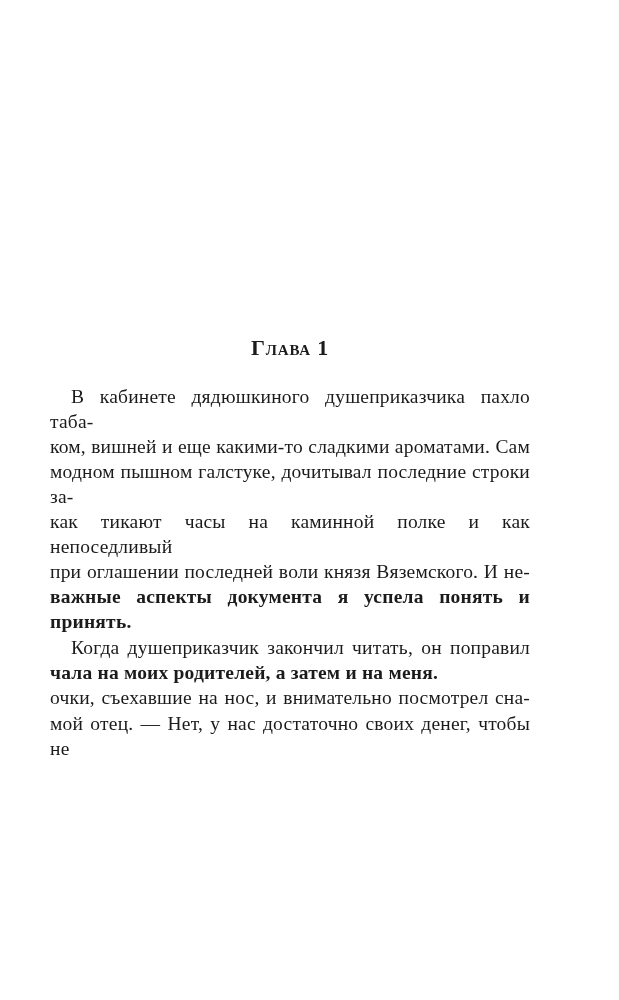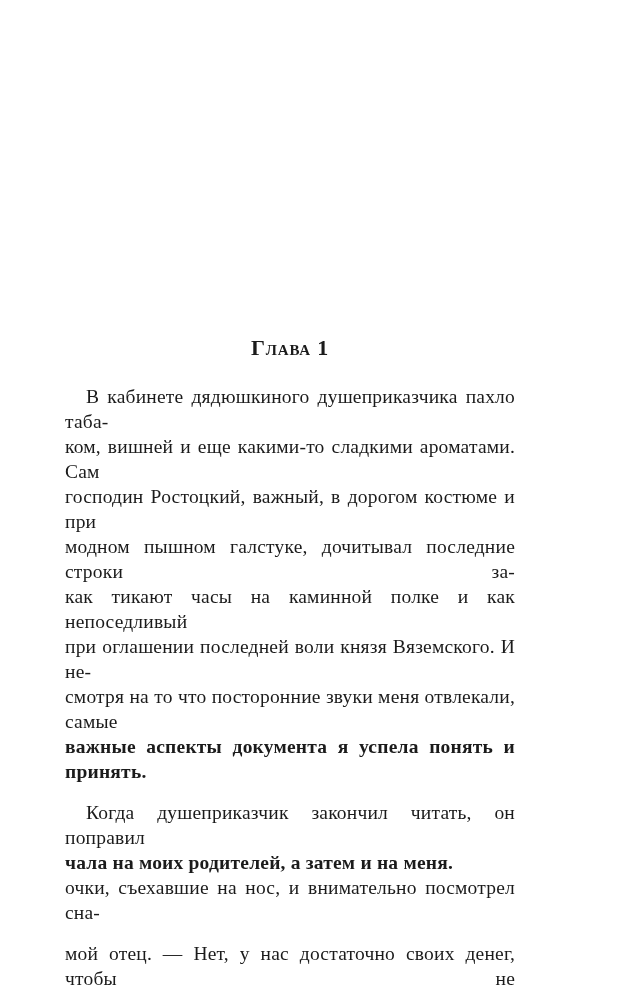--- a/index.html
+++ b/index.html
@@ -24,21 +24,21 @@
   .chapter {
     font-size: 22px;
     line-height: 24px;
     font-weight: 700;
     font-variant: small-caps;
     letter-spacing: 0.8px;
     text-align: center;
     margin: 0 0 24px 0;
   }
   .paragraph {
-    margin: 16px;
+    margin: 1px;
     padding: 0;
   }
   .line {
     font-size: 19.5px;
     line-height: 25px;
     letter-spacing: 0.2px;
     white-space: normal;
     text-align: justify;
     text-align-last: justify;
   }
@@ -53,25 +53,23 @@
 </head>
 <body style="--bg: #ffffff; --fg: #1b1b1b;">
 
 <div class="page">
   <div class="chapter">Глава 1</div>
 
   <div>
       <div class="paragraph">
         <div class="line first">В кабинете дядюшкиного душеприказчика пахло таба-</div>
         <div class="line">ком, вишней и еще какими-то сладкими ароматами. Сам</div>
-        <div class="line">господин Ростоцкий, важный, в дорогом костюме и при</div>
         <div class="line">модном пышном галстуке, дочитывал последние строки за-</div>
         <div class="line">как тикают часы на каминной полке и как непоседливый</div>
         <div class="line">при оглашении последней воли князя Вяземского. И не-</div>
-        <div class="line">смотря на то что посторонние звуки меня отвлекали, самые</div>
         <div class="line last">важные аспекты документа я успела понять и принять.</div>
       </div>
       <div class="paragraph">
         <div class="line first">Когда душеприказчик закончил читать, он поправил</div>
         <div class="line last">чала на моих родителей, а затем и на меня.</div>
         <div class="line">очки, съехавшие на нос, и внимательно посмотрел сна-</div>
       </div>
       <div class="paragraph">
         <div class="line">мой отец. — Нет, у нас достаточно своих денег, чтобы не</div>
       </div>

